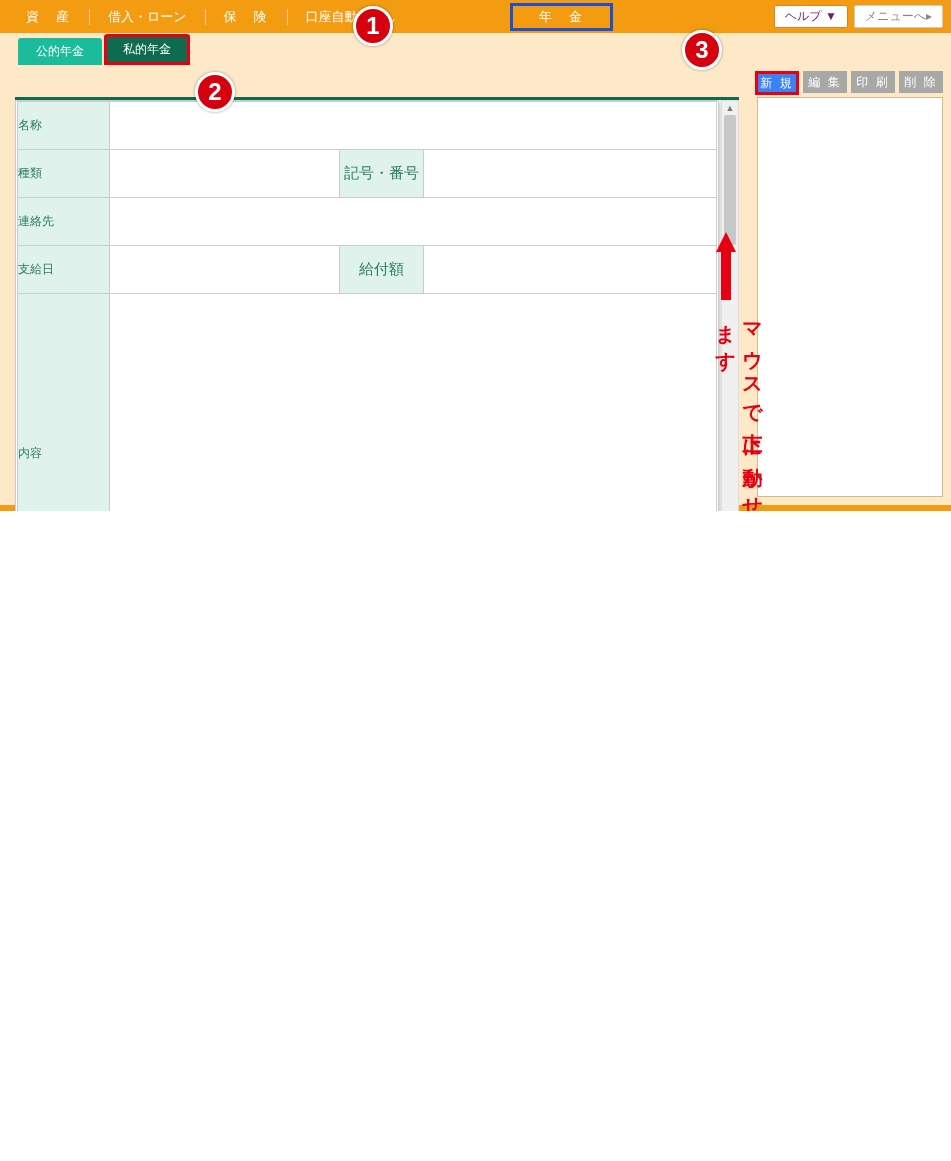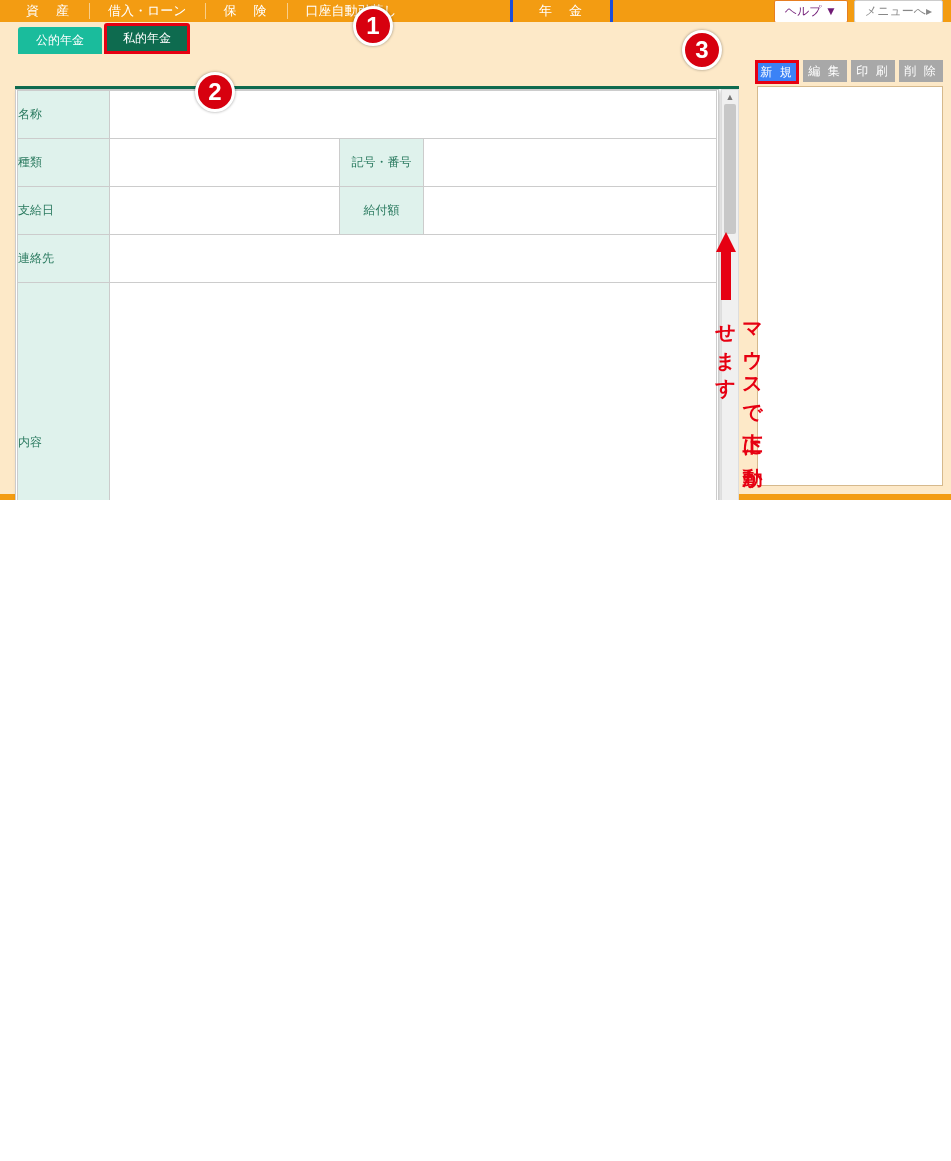--- a/index.html
+++ b/index.html
@@ -5,21 +5,21 @@
   * { box-sizing: border-box; margin: 0; padding: 0; }
   body {
     font-family: "Meiryo", "Hiragino Sans", sans-serif;
     font-size: 13px;
     background: #fff;
     width: 951px;
   }
   
   .topbar {
     background: #f39c12;
-    height: 22px;
+    height: 33px;
     display: flex;
     align-items: center;
     padding: 0 8px;
     color: #fff;
   }
   .topnav {
     display: flex;
     align-items: center;
     height: 100%;
   }
@@ -172,21 +172,21 @@
     font-size: 12px;
     height: 48px;
   }
   .lbl.memo { height: 56px; }
   .lbl.content-tall { height: 320px; vertical-align: middle;}
   .val { background: #fff; }
   .inner-lbl {
     background: #dff2ec;
     color: #2a7a5f;
     text-align: center;
-    font-size: 12px;
+    font-size: 15px;
     width: 84px;
   }
   .file-lbl {
     background: #dff2ec;
     color: #2a7a5f;
     width: 92px;
     text-align: center;
     font-size: 12px;
     height: 44px;
     line-height: 1.3;
@@ -307,28 +307,28 @@
             <td class="lbl">名称</td>
             <td class="val" colspan="3"></td>
           </tr>
           <tr>
             <td class="lbl">種類</td>
             <td class="val" style="width:230px;"></td>
             <td class="inner-lbl">記号・番号</td>
             <td class="val"></td>
           </tr>
           <tr>
+            <td class="lbl">連絡先</td>
+            <td class="val" colspan="3"></td>
+          </tr>
+          <tr>
             <td class="lbl">支給日</td>
             <td class="val"></td>
             <td class="inner-lbl">給付額</td>
             <td class="val"></td>
-          </tr>
-          <tr>
-            <td class="lbl">連絡先</td>
-            <td class="val" colspan="3"></td>
           </tr>
           <tr>
             <td class="lbl content-tall">内容</td>
             <td class="val" colspan="3"></td>
           </tr>
           <tr class="memo-redbox">
             <td class="lbl memo memo-redbox" style="border-right:1px solid #ccc;">メモ</td>
             <td class="val" colspan="3" style="border:3px solid #e60012; border-left:none;"></td>
           </tr>
           <tr>

